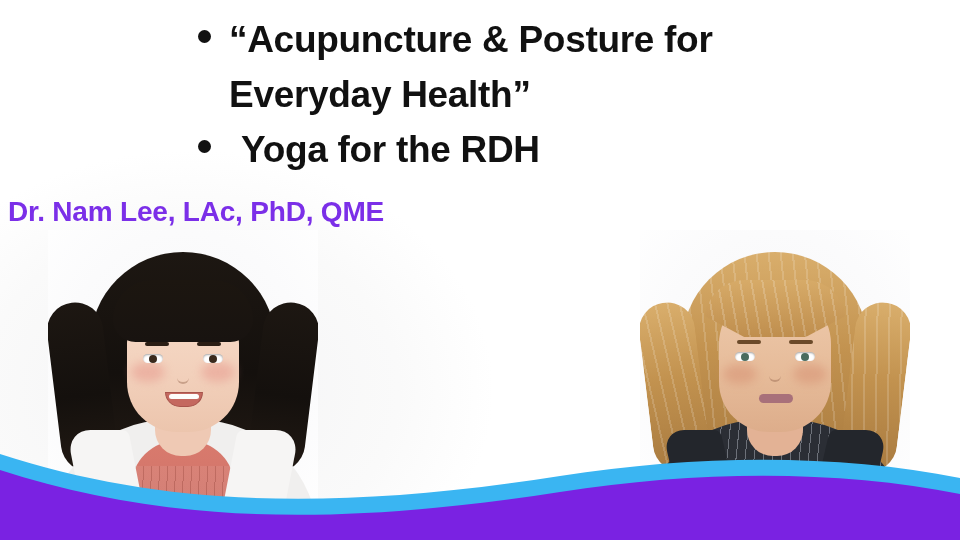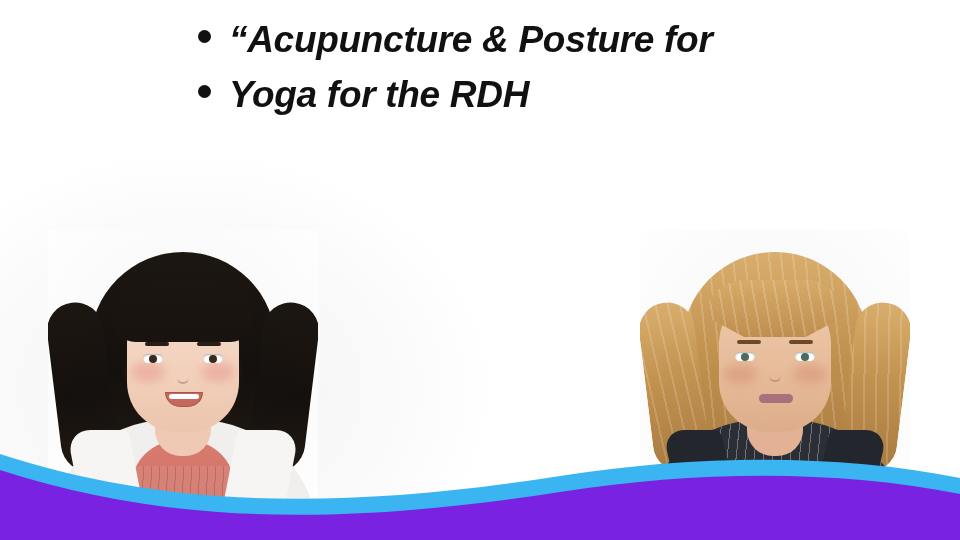--- a/index.html
+++ b/index.html
@@ -236,42 +236,44 @@
     left: 0;
     bottom: 0;
     width: 960px;
     height: 120px;
     z-index: 20;
   }
 </style>
 </head>
 <body>
 
-<div id="slide" style="background: #e5e5e5; font-style: italic;">
+<div id="slide" style="background: #e5e5e5;">
 
   <div class="backdrop"></div>
 
   <div class="bullets">
 
     <div class="bullet-row">
       <span class="dot" style="background: rgb(17, 17, 17);"></span>
       <div class="bullet-text" style="color: rgb(17, 17, 17);">
         <div>“Acupuncture &amp; Posture for</div>
+        <div>Everyday Health”</div>
       </div>
     </div>
 
     <div class="bullet-row">
       <span class="dot" style="background: rgb(17, 17, 17);"></span>
-      <div class="bullet-text" style="color: rgb(17, 17, 17);">
+      <div class="bullet-text" style="color: rgb(17, 17, 17); margin-left: 12px;">
         <div>Yoga for the RDH</div>
       </div>
     </div>
 
   </div>
 
+  <div class="name name-left" style="color: rgb(123, 47, 232);">Dr. Nam Lee, LAc, PhD, QME</div>
 
 
   <div class="portrait portrait-left">
     <div class="pbg"></div>
 
     <div class="hair-back hair-dark"></div>
     <div class="hair-side left hair-dark"></div>
     <div class="hair-side right hair-dark"></div>
 
     <div class="torso torso-l"></div>

